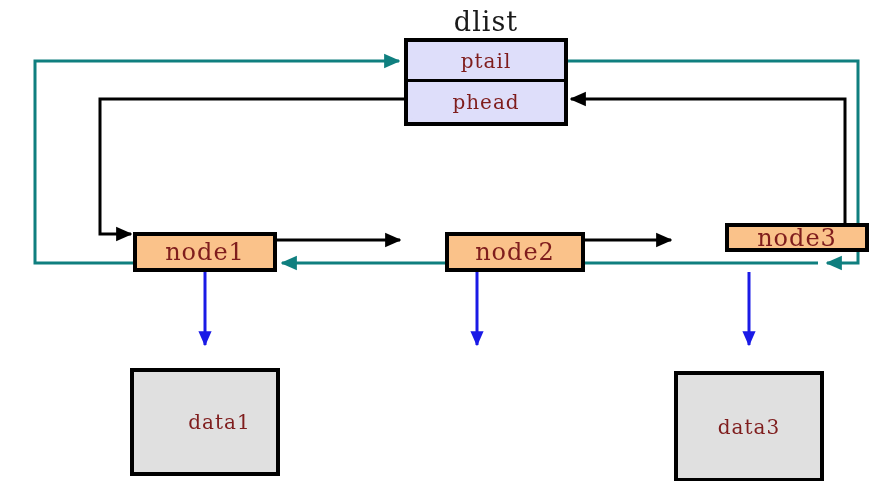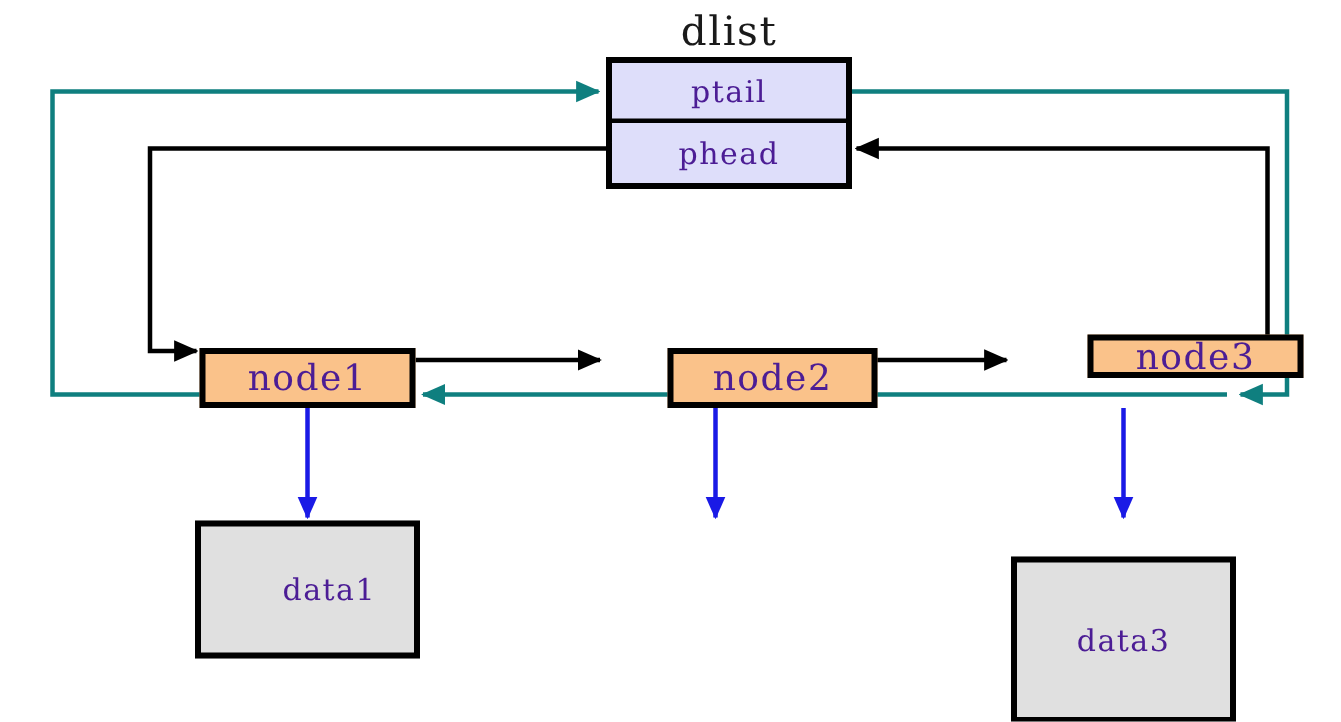--- a/index.html
+++ b/index.html
@@ -8,21 +8,21 @@
     font-family:"DejaVu Serif", serif;
     overflow:hidden;
     position:relative;
   }
   #stage{position:absolute;left:0;top:0;width:894px;height:481px;}
   #wires{position:absolute;left:0;top:0;width:894px;height:481px;}
   .box{
     position:absolute;
     box-sizing:border-box;
     display:flex;align-items:center;justify-content:center;
-    color:#4c1d95;
+    color:#7f1d1d;
     letter-spacing:1px;
     white-space:nowrap;
   }
   .struct-outer{
     border:4px solid #000000;
     background:#dedefa;
     flex-direction:column;
     padding:0;
   }
   .struct-cell{
@@ -131,21 +131,21 @@
   </div>
 
   <div class="box node-box" style="left:405px;top:232px;width:140px;height:40px;margin-left:40px;">
     <span>node2</span>
   </div>
 
   <div class="box node-box" style="left:677px;top:223px;width:144px;height:29px;margin-left:48px;">
     <span>node3</span>
   </div>
 
-  <div class="box data-box" style="left:130px;top:347px;width:150px;height:92px;padding-left:29px;">
+  <div class="box data-box" style="left:130px;top:368px;width:150px;height:108px;padding-left:29px;">
     <span>data1</span>
   </div>
 
 
   <div class="box data-box" style="left:674px;top:347px;width:150px;height:111px;margin-top:24px;">
     <span>data3</span>
   </div>
 
 </div>
 

